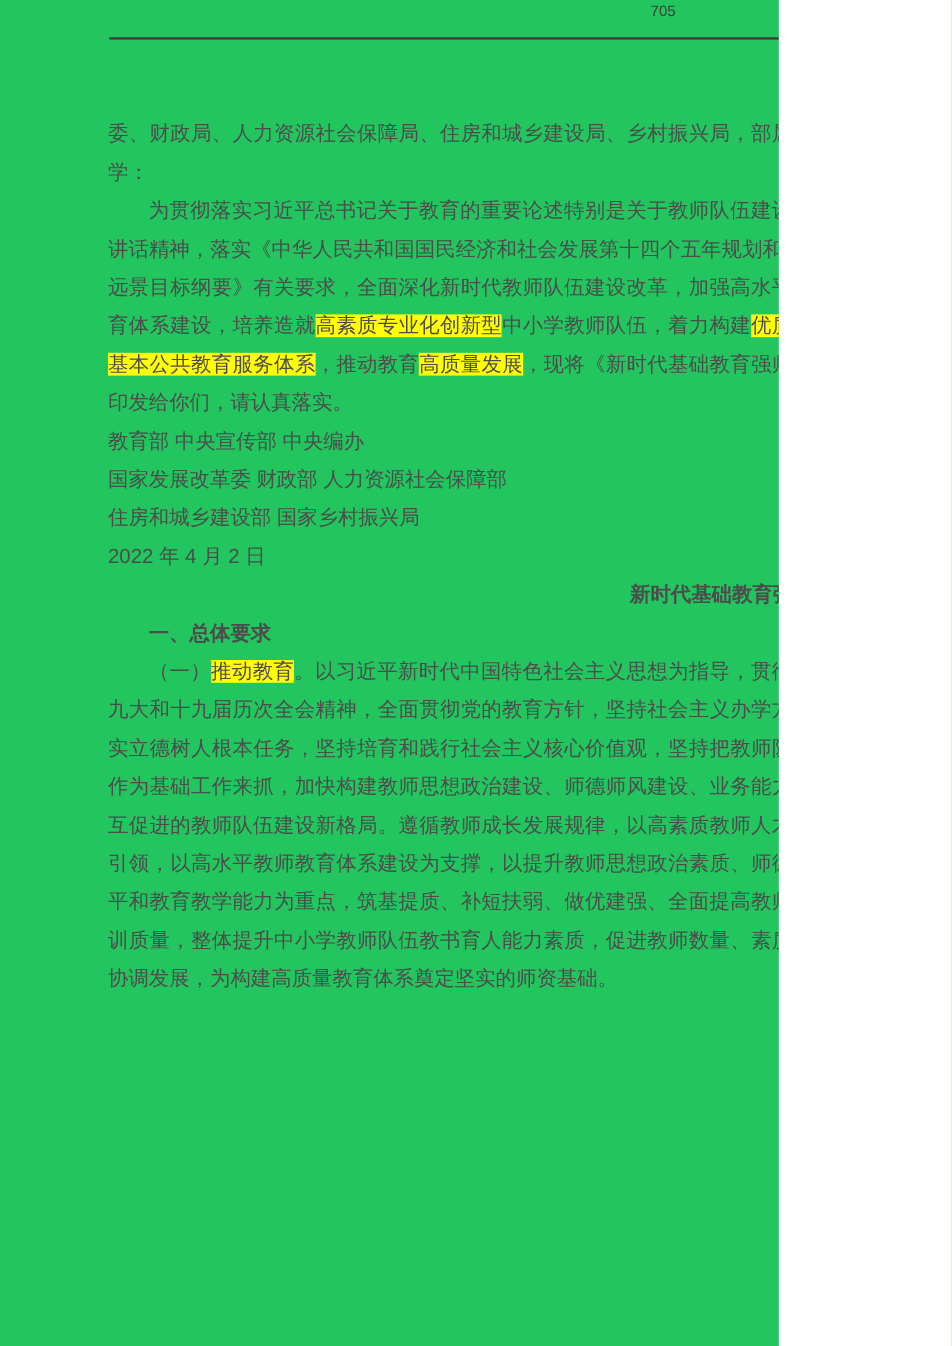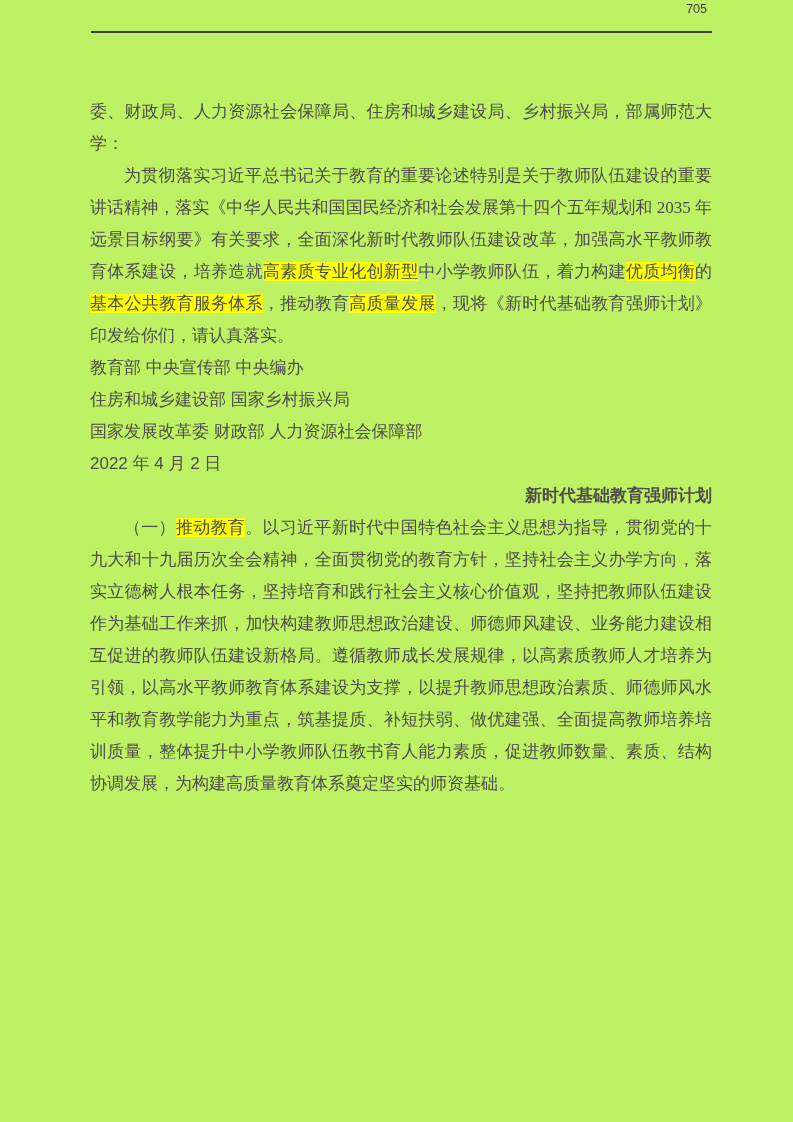--- a/index.html
+++ b/index.html
@@ -2,23 +2,23 @@
 <html><head>
 <meta charset="utf-8">
 <style>
   html, body {
     margin: 0;
     padding: 0;
     background: #ffffff;
   }
   .page {
     position: relative;
-    width: 793px;
+    width: 649px;
     height: 1122px;
-    background: #bef264;
+    background: #22c55e;
     overflow: hidden;
     font-family: "Liberation Sans", "DejaVu Sans", sans-serif;
   }
   .pagenum {
     position: absolute;
     top: 2px;
     right: 86px;
     font-size: 12.5px;
     line-height: 14px;
     color: #3c3c3c;
@@ -55,19 +55,20 @@
 </head>
 <body>
 
 <div class="page">
   <div class="pagenum">705</div>
   <div class="rule"></div>
   <div class="content">
       <p class=""><span>委、财政局、人力资源社会保障局、住房和城乡建设局、乡村振兴局，部属师范大学：</span></p>
       <p class="indent"><span>为贯彻落实习近平总书记关于教育的重要论述特别是关于教师队伍建设的重要讲话精神，落实《中华人民共和国国民经济和社会发展第十四个五年规划和 2035 年远景目标纲要》有关要求，全面深化新时代教师队伍建设改革，加强高水平教师教育体系建设，培养造就</span><span class="hl">高素质专业化创新型</span><span>中小学教师队伍，着力构建</span><span class="hl">优质均衡</span><span>的</span><span class="hl">基本公共教育服务体系</span><span>，推动教育</span><span class="hl">高质量发展</span><span>，现将《新时代基础教育强师计划》印发给你们，请认真落实。</span></p>
       <p class="right"><span>教育部 中央宣传部 中央编办</span></p>
+      <p class="right"><span>国家发展改革委 财政部 人力资源社会保障部</span></p>
       <p class="right"><span>住房和城乡建设部 国家乡村振兴局</span></p>
-      <p class="right"><span>国家发展改革委 财政部 人力资源社会保障部</span></p>
       <p class="right"><span>2022 年 4 月 2 日</span></p>
       <p class="center bold"><span>新时代基础教育强师计划</span></p>
+      <p class="indent bold"><span>一、总体要求</span></p>
       <p class="indent"><span>（一）</span><span class="hl">推动教育</span><span>。以习近平新时代中国特色社会主义思想为指导，贯彻党的十九大和十九届历次全会精神，全面贯彻党的教育方针，坚持社会主义办学方向，落实立德树人根本任务，坚持培育和践行社会主义核心价值观，坚持把教师队伍建设作为基础工作来抓，加快构建教师思想政治建设、师德师风建设、业务能力建设相互促进的教师队伍建设新格局。遵循教师成长发展规律，以高素质教师人才培养为引领，以高水平教师教育体系建设为支撑，以提升教师思想政治素质、师德师风水平和教育教学能力为重点，筑基提质、补短扶弱、做优建强、全面提高教师培养培训质量，整体提升中小学教师队伍教书育人能力素质，促进教师数量、素质、结构协调发展，为构建高质量教育体系奠定坚实的师资基础。</span></p>
     </div>
 </div>
 
 </body></html>

